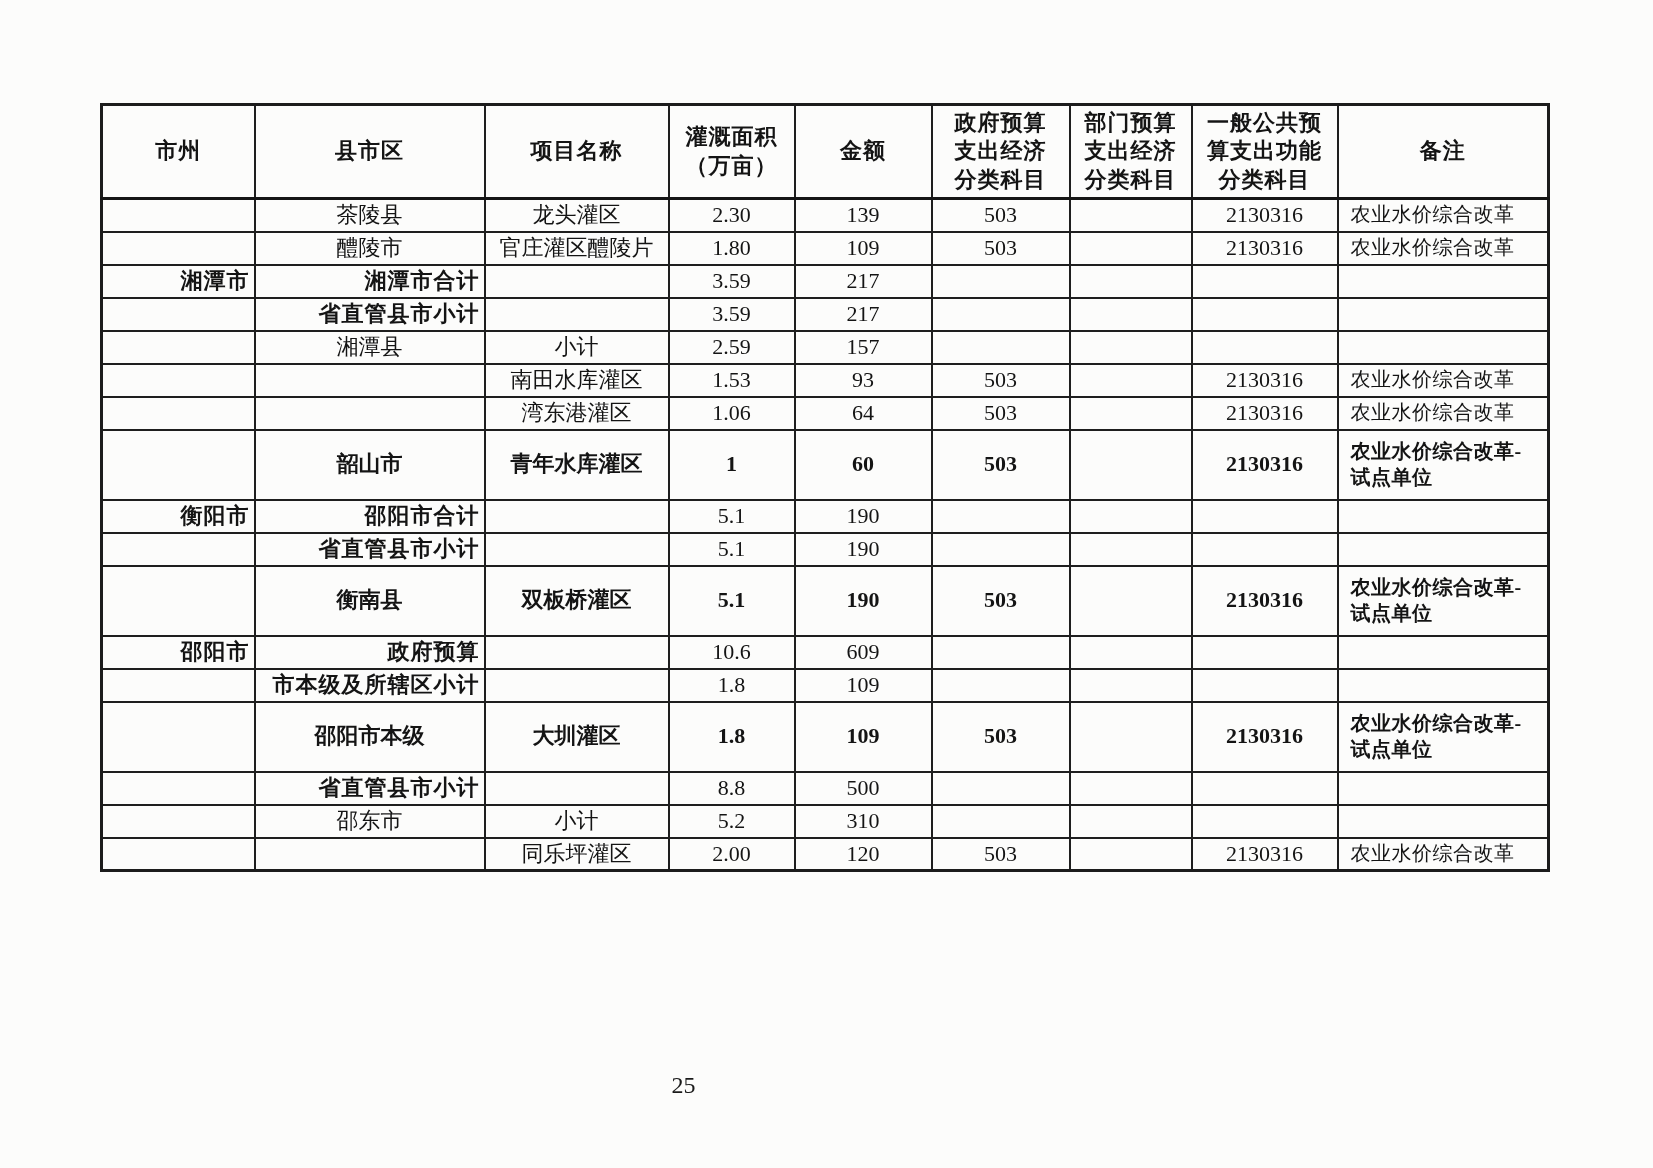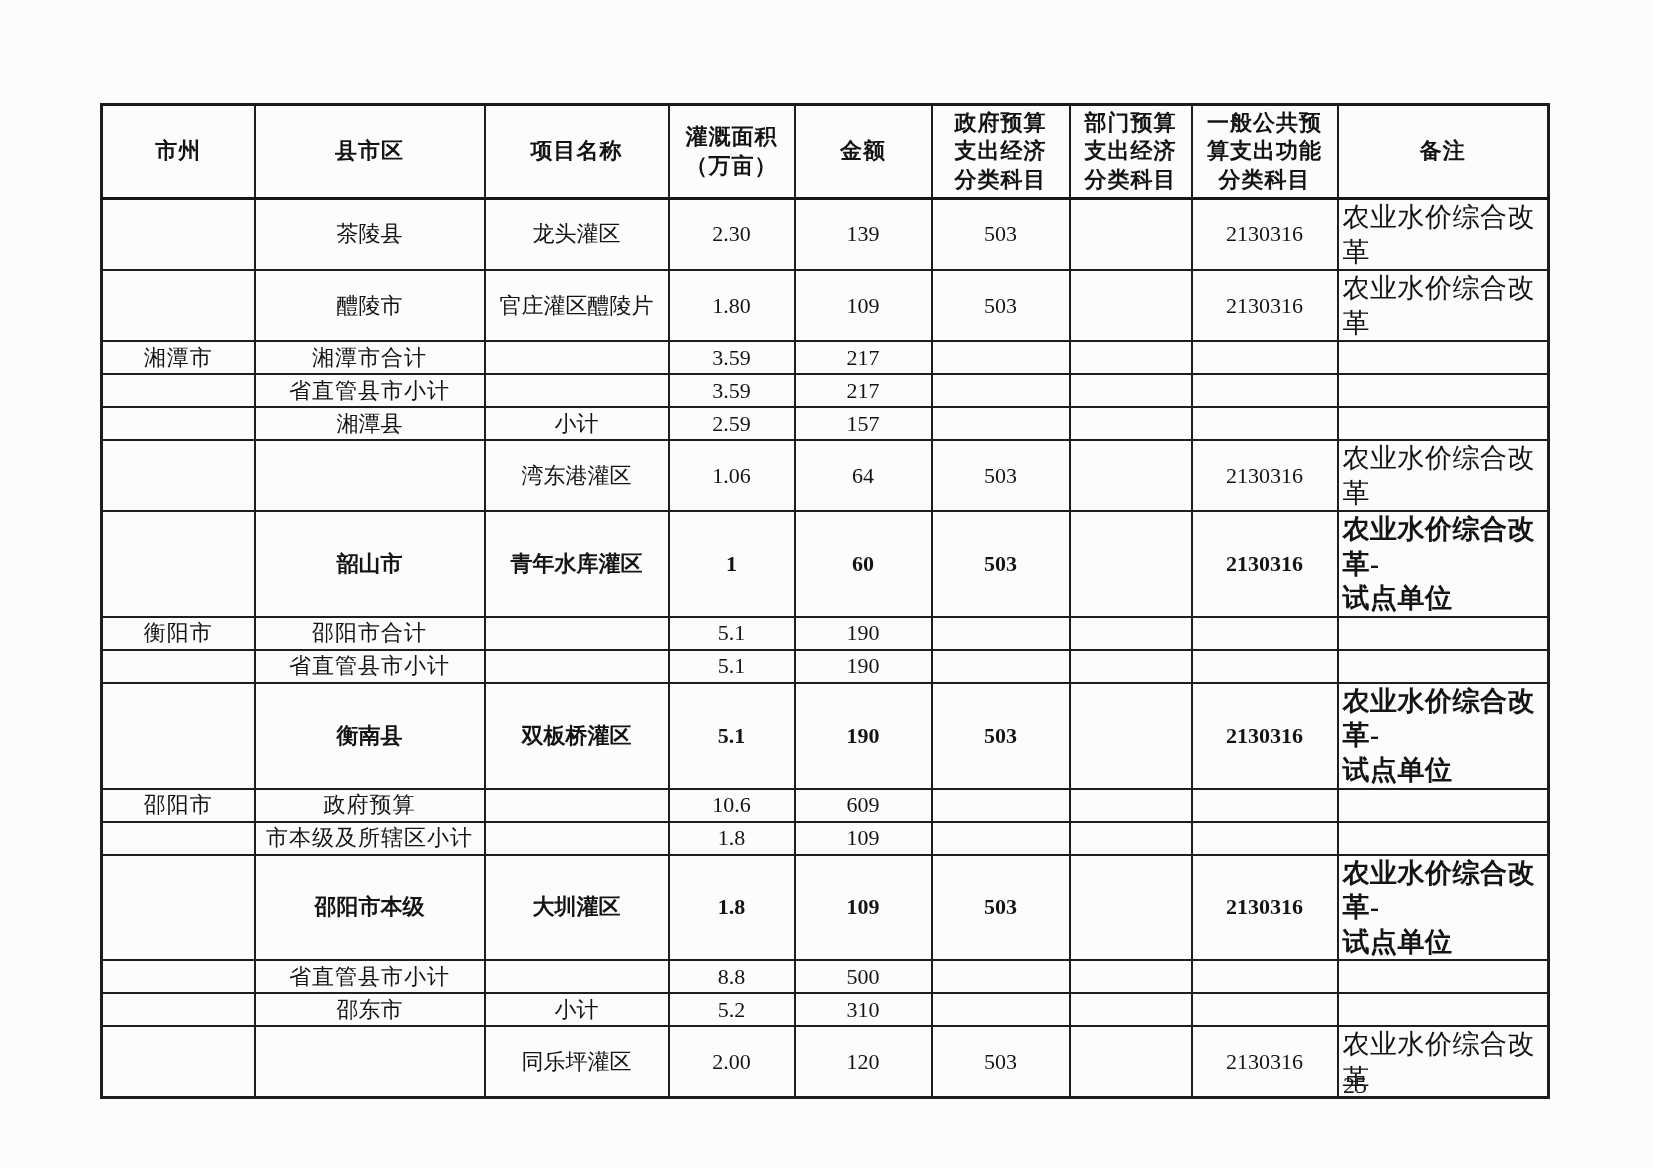--- a/index.html
+++ b/index.html
@@ -47,31 +47,31 @@
   thead tr { height: 94px; }
   thead th {
     font-weight: 700;
     border-bottom: 3px solid #161616;
     letter-spacing: 1px;
   }
   tbody tr { height: 33px; }
   tbody tr.tall { height: 70px; font-weight: bold; }
   td.remark {
     text-align: left;
-    padding-left: 4px;
-    font-size: 27px;
+    padding-left: 12px;
+    font-size: 20px;
     letter-spacing: 0.5px;
   }
-  td.b { font-weight: 400; letter-spacing: 1px; }
+  td.b { font-weight: 700; letter-spacing: 1px; text-align: right; }
   .page-number {
     position: absolute;
     top: 1072px;
     left: 0;
     width: 1367px;
-    text-align: right;
+    text-align: center;
     font-size: 24px;
     color: #1a1a1a;
   }
 </style>
 </head>
 <body>
 
 <div class="page">
 
   <table class="budget">
@@ -158,20 +158,31 @@
           <td>2.59</td>
           <td>157</td>
           <td></td>
           <td></td>
           <td></td>
           <td class="remark"></td>
         </tr>
         <tr>
           <td></td>
           <td></td>
+          <td>南田水库灌区</td>
+          <td>1.53</td>
+          <td>93</td>
+          <td>503</td>
+          <td></td>
+          <td>2130316</td>
+          <td class="remark">农业水价综合改革</td>
+        </tr>
+        <tr>
+          <td></td>
+          <td></td>
           <td>湾东港灌区</td>
           <td>1.06</td>
           <td>64</td>
           <td>503</td>
           <td></td>
           <td>2130316</td>
           <td class="remark">农业水价综合改革</td>
         </tr>
         <tr class="tall">
           <td></td>

